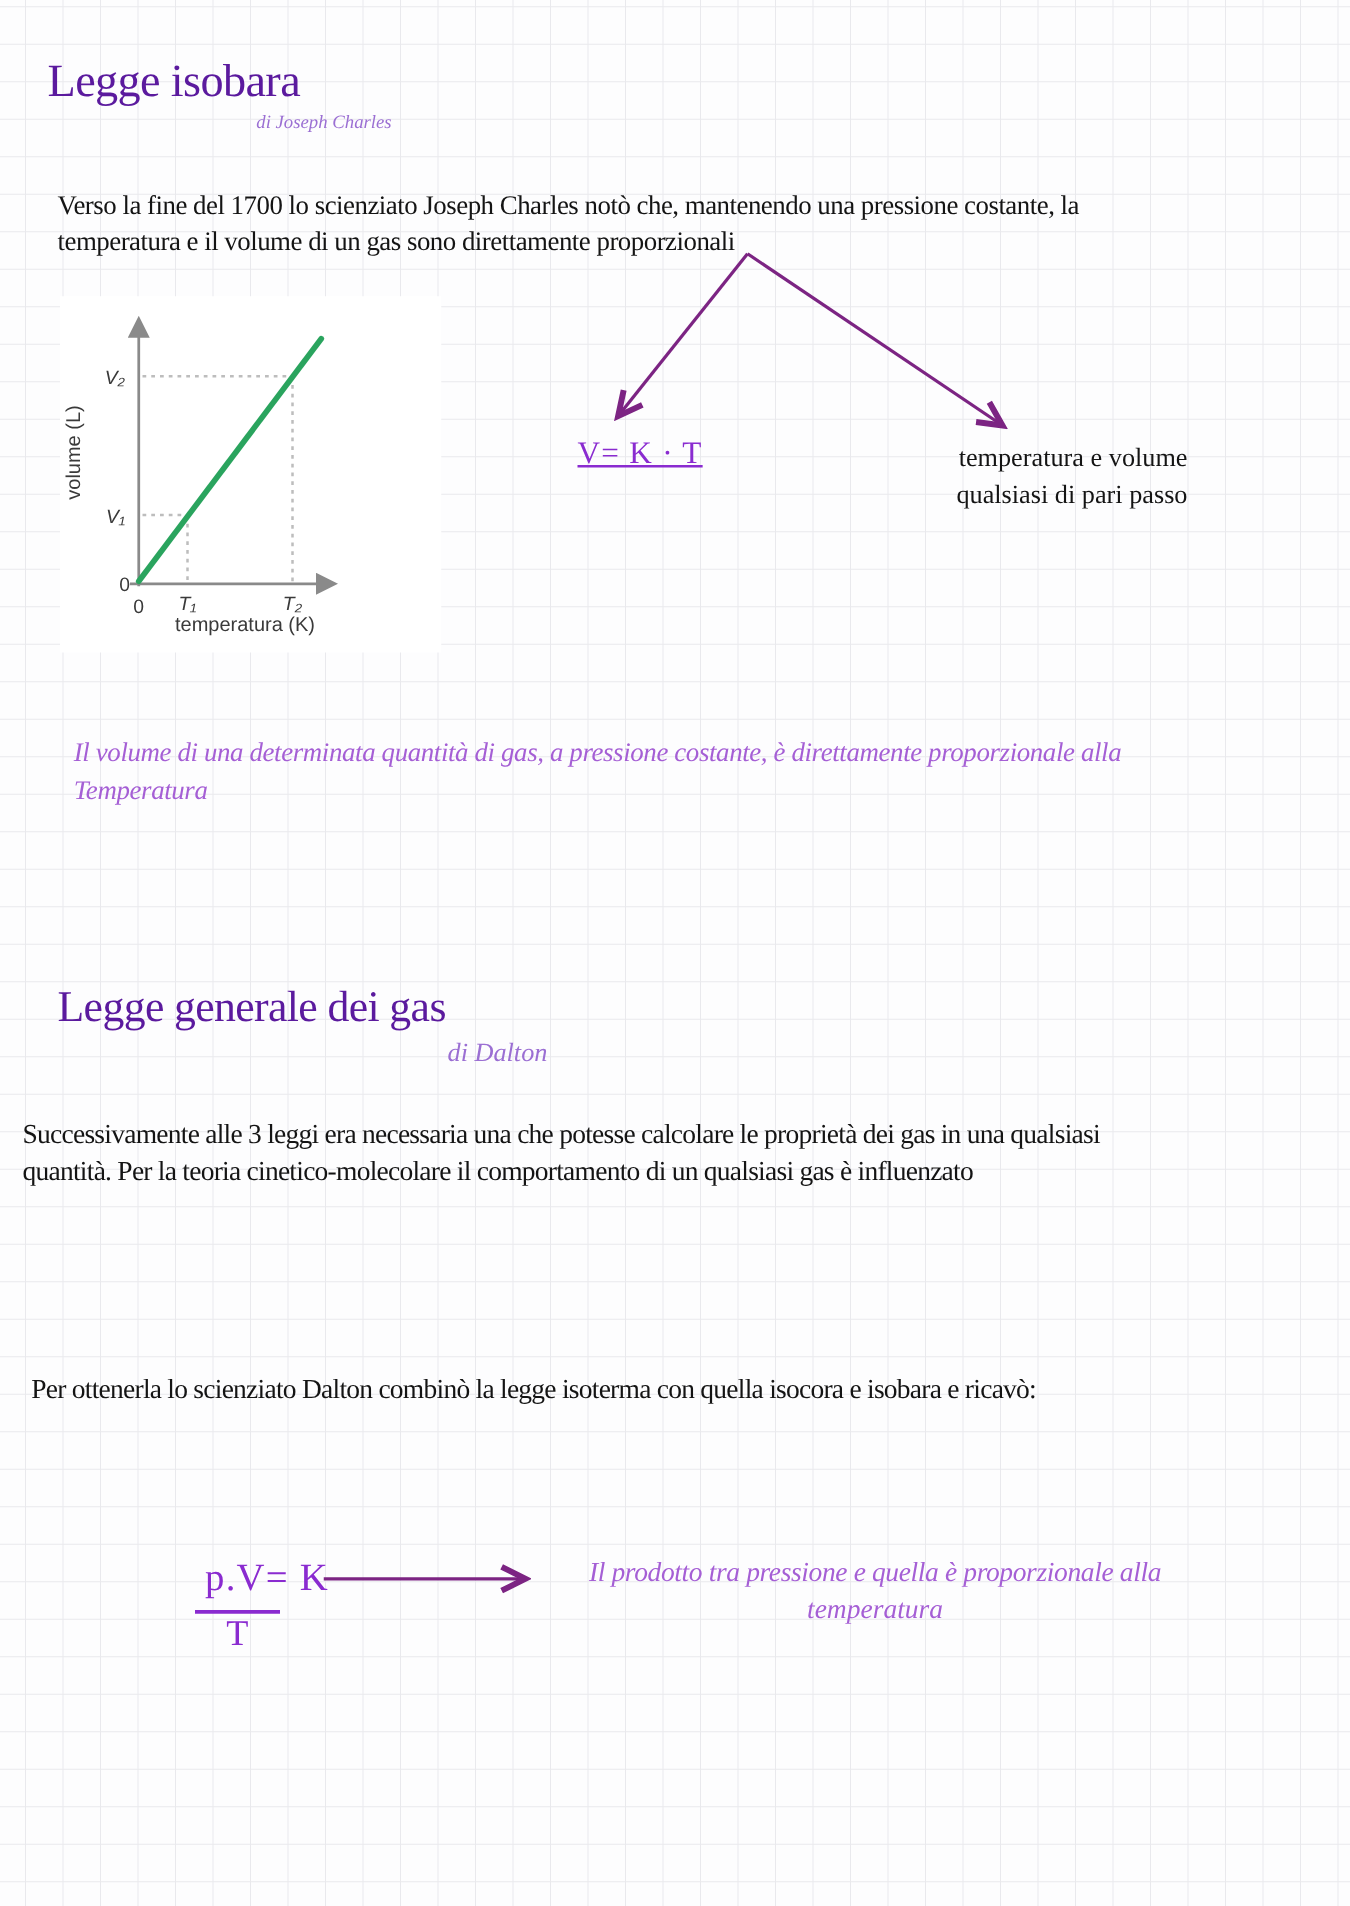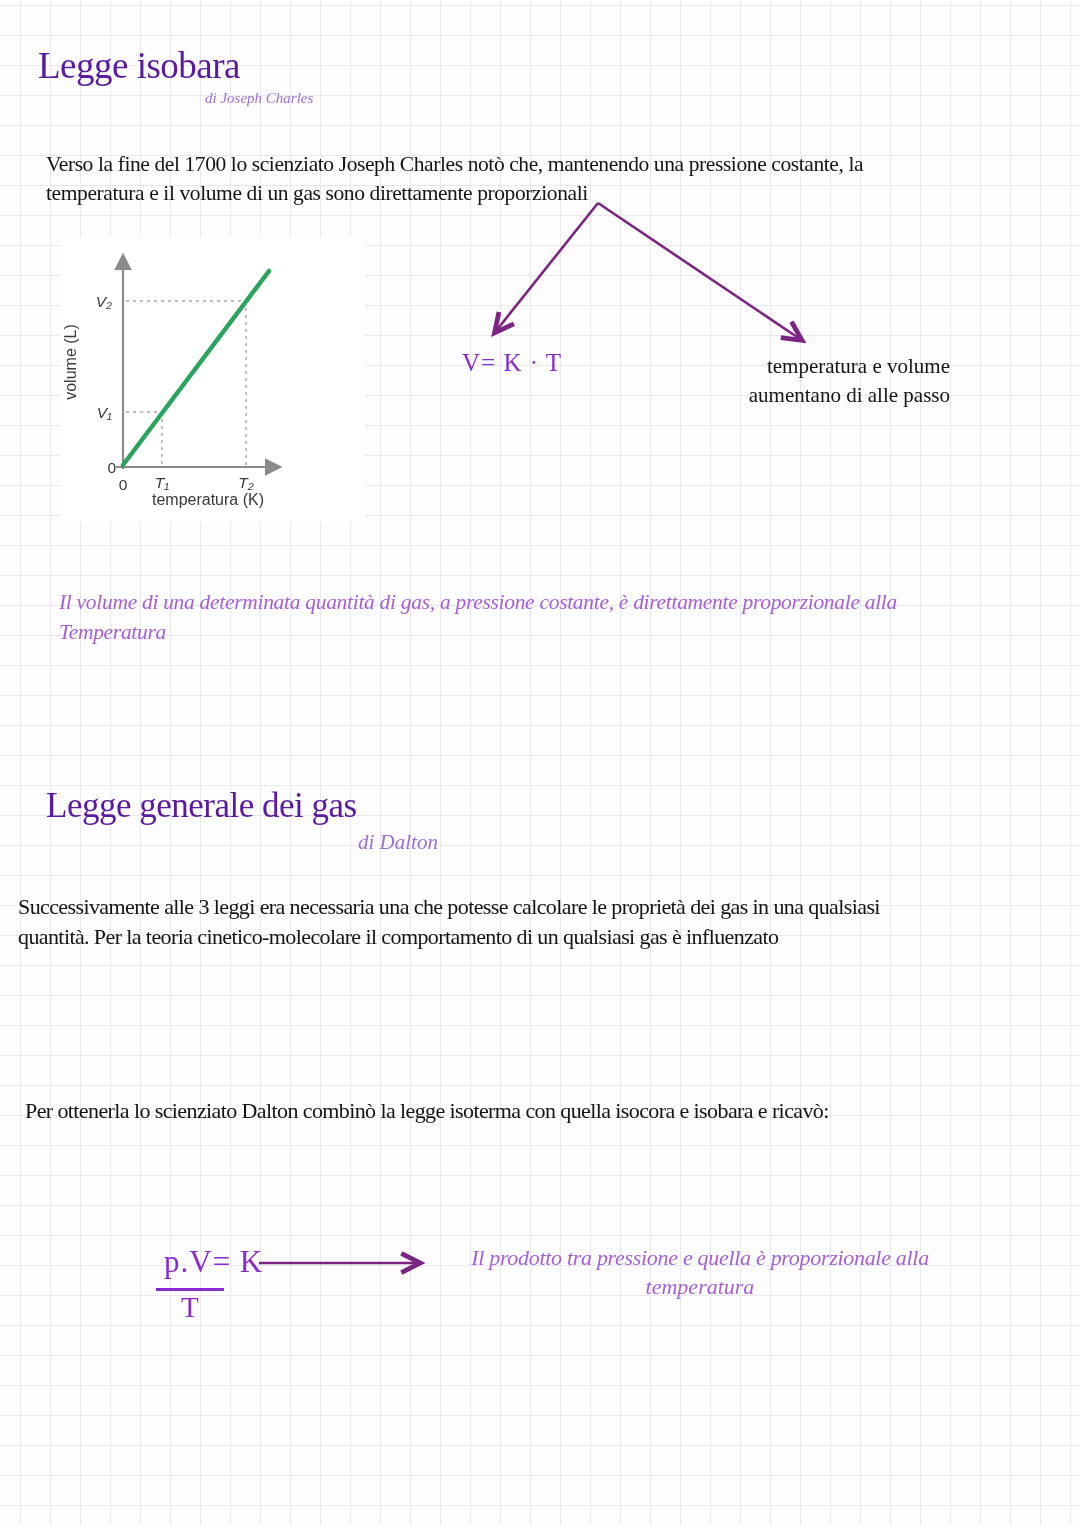--- a/index.html
+++ b/index.html
@@ -31,21 +31,21 @@
   .para2 .ln{font-size:22px;line-height:30px;letter-spacing:-0.6px;}
   .italic-purple{
     font-style:italic;color:var(--italic_purple,#a55fd5);
   }
   .italic-purple .ln{white-space:nowrap;font-size:21.5px;line-height:30px;letter-spacing:-0.3px;}
   .annotation{
     text-align:right;color:var(--text_black,#141414);
   }
   .annotation .ln{font-size:21px;line-height:29px;}
   .vkt{
-    font-size:25px;color:var(--formula_purple,#8a2bd0);white-space:nowrap;letter-spacing:1px;
+    font-size:25px;color:var(--formula_purple,#8a2bd0);white-space:nowrap;letter-spacing:1px;text-decoration:underline;
   }
   .chart-box{background:#ffffff;}
   .chart-box text{
     font-family:"Liberation Sans", sans-serif;
     fill:#3a3a3a;font-size:15.5px;
   }
   .chart-box text.axis-title{font-size:16px;}
   .chart-box text.var-label{font-style:italic;}
   .fraction{color:var(--formula_purple,#8a2bd0);margin-left:16px;}
   .fraction .num{position:absolute;left:8px;top:0;font-size:31px;white-space:nowrap;letter-spacing:1px;}
@@ -61,21 +61,21 @@
 <div class="page">
 
   <div class="abs title" style="left:38px;top:46px;">Legge isobara</div>
   <div class="abs subtitle" style="left:205px;top:90px;">di Joseph Charles</div>
 
   <div class="abs body-text" style="left:46px;top:150px;">
     <div class="ln">Verso la fine del 1700 lo scienziato Joseph Charles notò che, mantenendo una pressione costante, la</div>
     <div class="ln">temperatura e il volume di un gas sono direttamente proporzionali</div>
   </div>
 
-  <div class="abs chart-box" style="left:60px;top:237px;width:305px;height:285px;text-align:right;">
+  <div class="abs chart-box" style="left:48px;top:237px;width:305px;height:285px;text-align:right;">
     <svg width="305" height="285" viewBox="0 0 305 285">
       <defs>
         <marker id="axisHead" viewBox="0 0 8 8" refX="6" refY="4" markerWidth="8" markerHeight="8" orient="auto">
           <path d="M0,0 L8,4 L0,8 Z" fill="#8a8a8a"></path>
         </marker>
       </defs>
 
       <line x1="66" y1="64" x2="185" y2="64" stroke="#bdbdbd" stroke-width="2" stroke-dasharray="3 4"></line>
       <line x1="186" y1="64" x2="186" y2="228" stroke="#bdbdbd" stroke-width="2" stroke-dasharray="3 4"></line>
       <line x1="66" y1="175" x2="101" y2="175" stroke="#bdbdbd" stroke-width="2" stroke-dasharray="3 4"></line>
@@ -104,21 +104,21 @@
       </marker>
     </defs>
     <line x1="158" y1="8" x2="56" y2="136" stroke="#7c2483" stroke-width="2.6" marker-end="url(#openHead)"></line>
     <line x1="158" y1="8" x2="360" y2="144" stroke="#7c2483" stroke-width="2.6" marker-end="url(#openHead)"></line>
   </svg>
 
   <div class="abs vkt" style="left:462px;top:349px;">V= K · T</div>
 
   <div class="abs annotation" style="left:650px;top:352px;width:300px;">
     <div class="ln">temperatura e volume</div>
-    <div class="ln">aumentano di alle passo</div>
+    <div class="ln">qualsiasi di pari passo</div>
   </div>
 
   <div class="abs italic-purple" style="left:59px;top:587px;">
     <div class="ln">Il volume di una determinata quantità di gas, a pressione costante, è direttamente proporzionale alla</div>
     <div class="ln">Temperatura</div>
   </div>
 
   <div class="abs title" style="left:46px;top:786px;font-size:35px;">Legge generale dei gas</div>
   <div class="abs subtitle" style="left:358px;top:830px;font-size:21px;">di Dalton</div>
 

